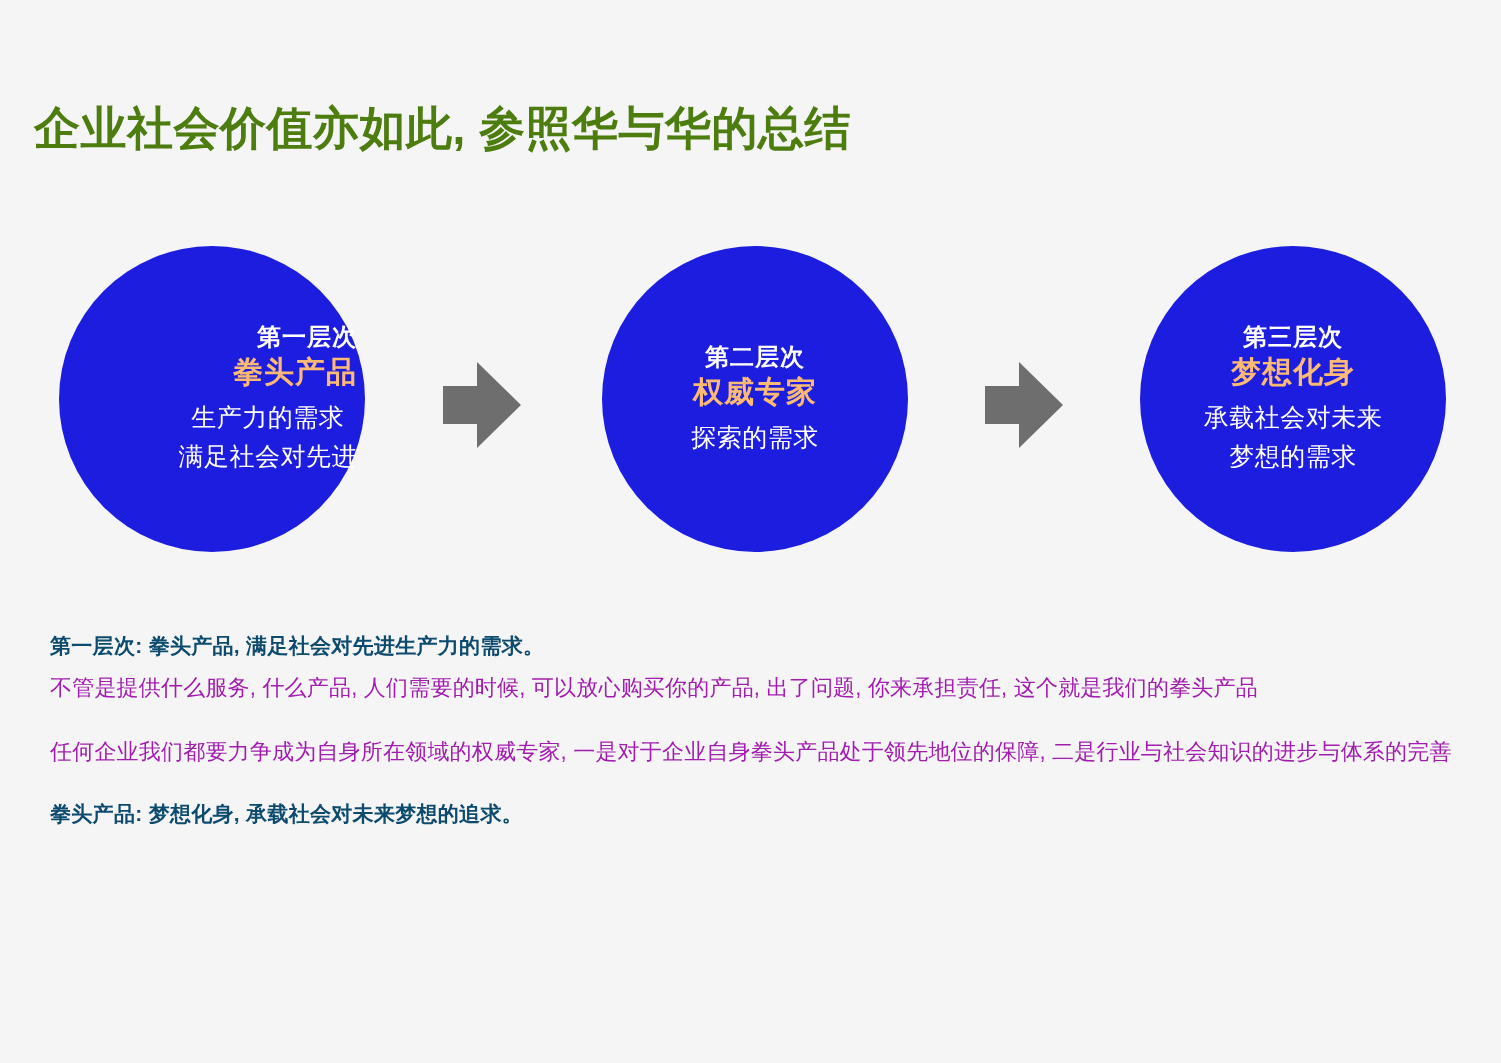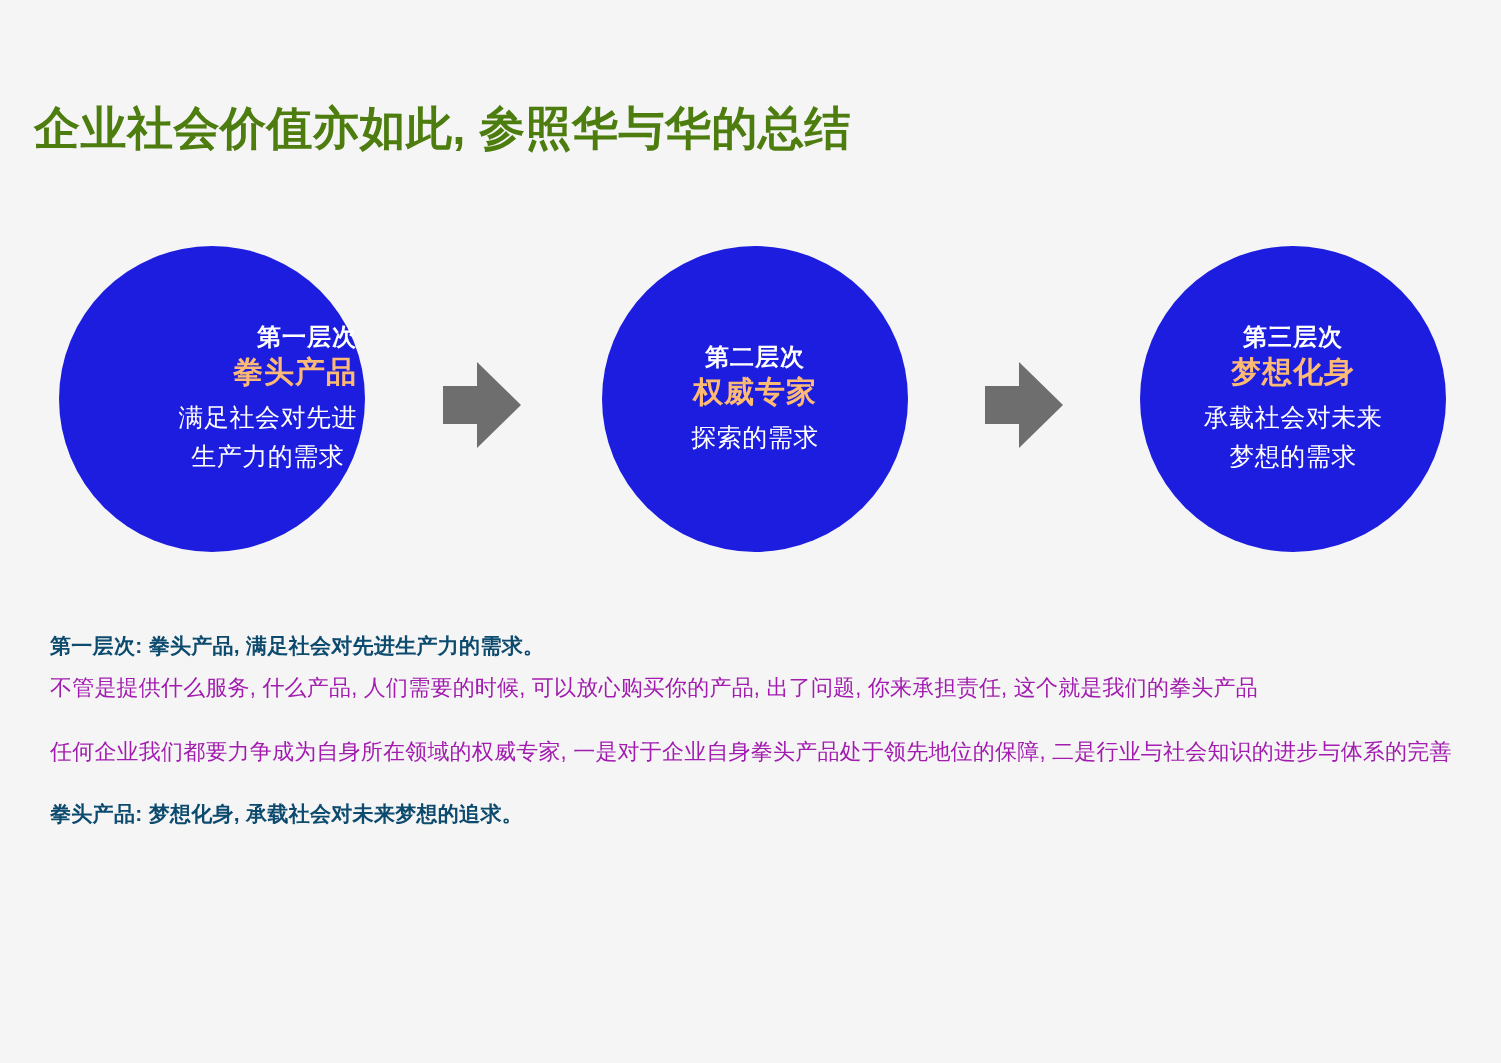--- a/index.html
+++ b/index.html
@@ -131,22 +131,22 @@
 <div class="page">
 
   <div class="page-title">企业社会价值亦如此, 参照华与华的总结</div>
 
   <div class="diagram">
 
     <div class="circle circle-1">
       <div class="level">第一层次</div>
       <div class="headline">拳头产品</div>
       <div class="desc">
+        <div>生产力的需求</div>
         <div>满足社会对先进</div>
-        <div>生产力的需求</div>
       </div>
     </div>
 
     <div class="arrow arrow-1">
       <svg viewBox="0 0 78 86" xmlns="http://www.w3.org/2000/svg" aria-hidden="true">
         <polygon points="0,24 34,24 34,0 78,43 34,86 34,62 0,62" fill="#6e6e6e"></polygon>
       </svg>
     </div>
 
     <div class="circle circle-2">

